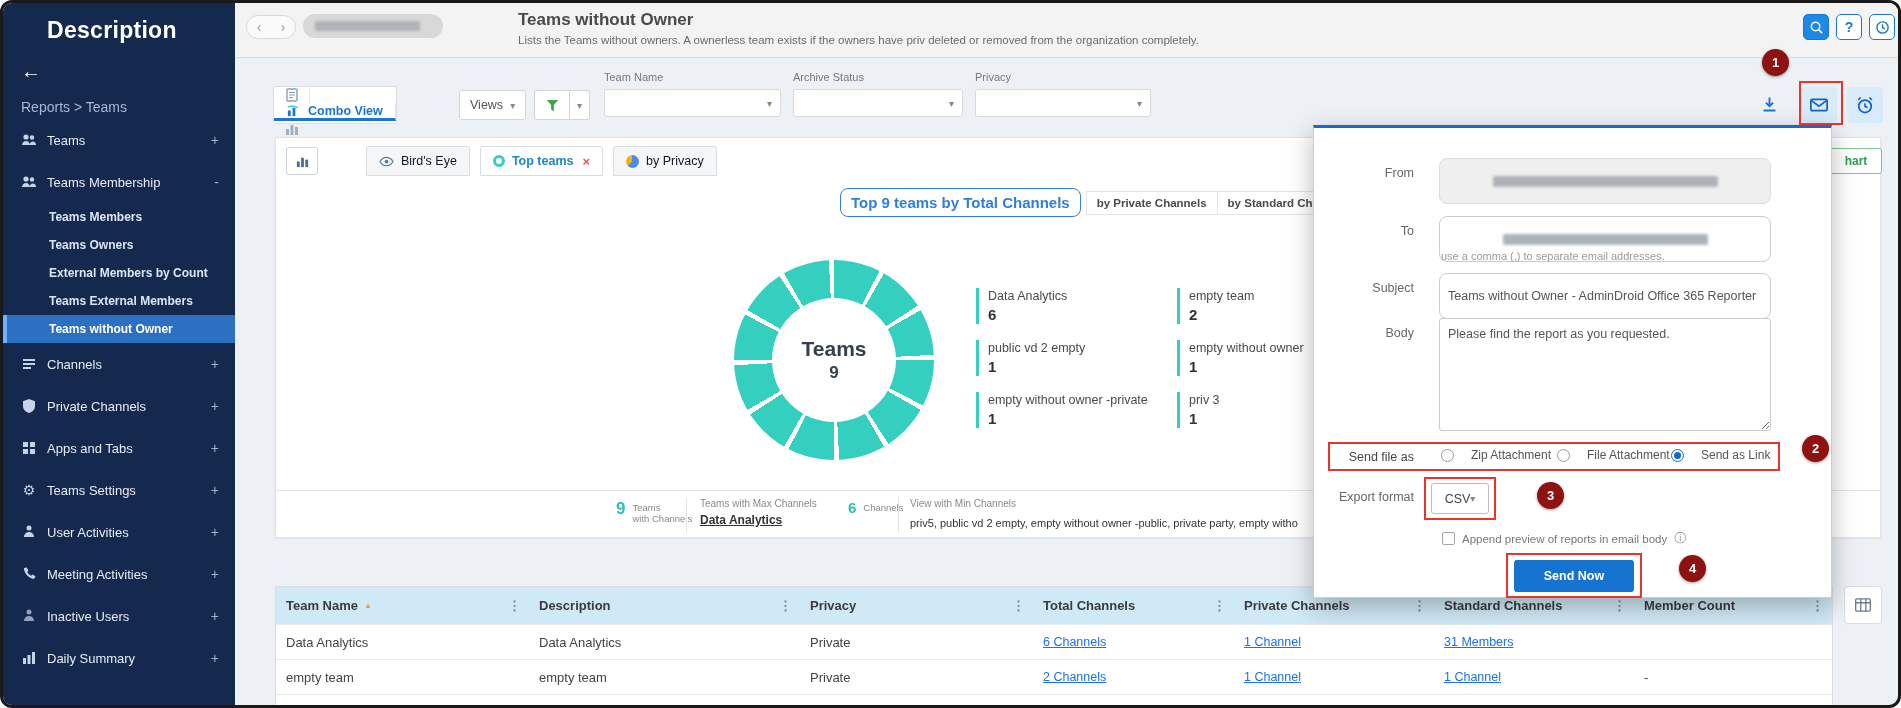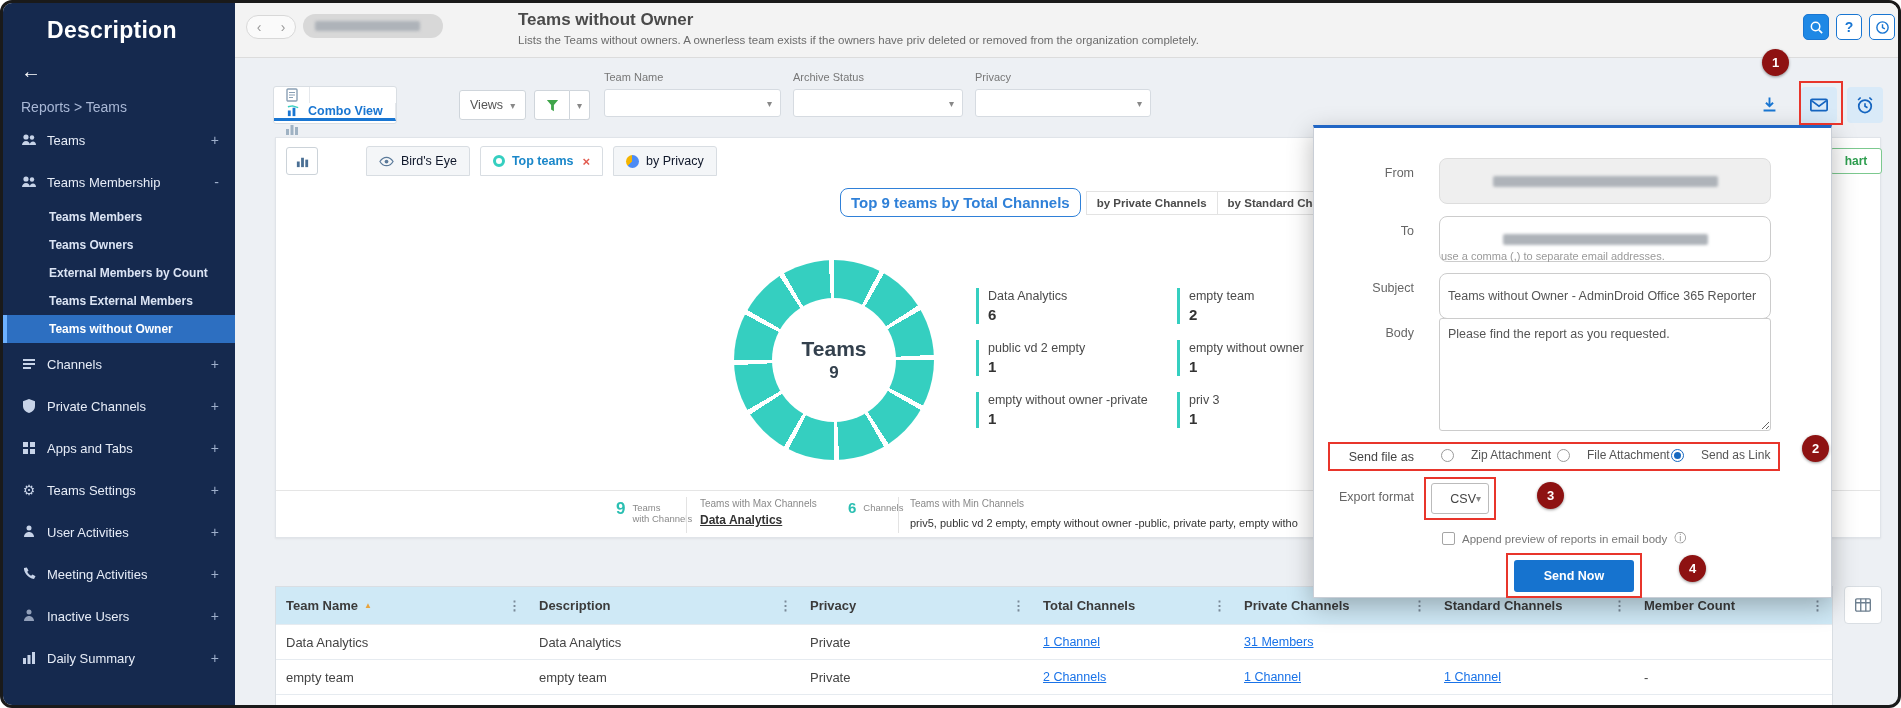--- a/index.html
+++ b/index.html
@@ -94,21 +94,21 @@
   .dlg-label { position:absolute; left:18px; width:82px; text-align:right; font-size:12.5px; color:#666; }
   .dlg-input { position:absolute; left:125px; width:332px; height:46px; border:1px solid #ccc; border-radius:8px; display:flex; align-items:center; padding:0 8px; font-size:12.5px; color:#555; background:#fff; }
   .dlg-input.disabled { background:#efefef; border-color:#ddd; }
   .dlg-hint { position:absolute; left:127px; top:122px; font-size:11px; color:#9a9a9a; }
   .dlg-ta { position:absolute; left:125px; top:190px; width:332px; height:113px; border:1px solid #ccc; border-radius:3px; padding:8px; font-size:12.5px; color:#555; font-family:"Liberation Sans",sans-serif; resize:both; }
   .sfa-label { position:absolute; left:18px; top:322px; width:82px; text-align:right; font-size:12.5px; color:#444; }
   .radio-row { position:absolute; top:320px; display:flex; align-items:center; gap:17px; font-size:12px; color:#555; cursor:pointer; }
   .radio { width:13px; height:13px; border:1.5px solid #9a9a9a; border-radius:50%; background:#fff; position:relative; flex:none; }
   .radio.sel { border-color:#1669c1; }
   .radio.sel::after { content:""; position:absolute; inset:2px; background:#1669c1; border-radius:50%; }
-  .csv-box { position:absolute; left:117px; top:355px; width:58px; height:31px; border:1px solid #bbb; border-radius:3px; display:flex; align-items:center; justify-content:flex-end; padding:0 7px; font-size:12.5px; color:#444; cursor:pointer; background:#fff; }
+  .csv-box { position:absolute; left:117px; top:355px; width:58px; height:31px; border:1px solid #bbb; border-radius:3px; display:flex; align-items:center; justify-content:center; padding:0 7px; font-size:12.5px; color:#444; cursor:pointer; background:#fff; }
   .chk-row { position:absolute; left:128px; top:402px; display:flex; align-items:center; gap:7px; }
   .chk { width:13px; height:13px; border:1px solid #a5a5a5; border-radius:2px; background:#fff; cursor:pointer; flex:none; }
   .chk-lbl { font-size:11.5px; color:#777; }
   .info { color:#8a8a8a; font-size:12px; }
   .sendnow { position:absolute; left:200px; top:432px; width:120px; height:32px; background:#1673cf; color:#fff; font-size:12.5px; font-weight:600; border-radius:3px; display:flex; align-items:center; justify-content:center; cursor:pointer; }
 
   
   .rbox { position:absolute; border:2px solid #e8352b; z-index:45; pointer-events:none; }
   .acircle { position:absolute; width:27px; height:27px; border-radius:50%; background:#8e1212; color:#fff; font-size:13px; font-weight:bold; display:flex; align-items:center; justify-content:center; z-index:60; box-shadow:0 1px 3px rgba(0,0,0,.4); }
   .caret { color:#888; font-size:10px; }
@@ -405,21 +405,21 @@
           <div class="stat-col" style="left:424px;">
             <div class="stat-title">Teams with Max Channels</div>
             <div class="stat-link">Data Analytics</div>
           </div>
           <div class="stat-row" style="left:572px;">
             <span class="stat-val teal" style="font-size:15px;">6</span>
             <span class="stat-lbl">Channels</span>
           </div>
           <div class="vdiv" style="left:622px;"></div>
           <div class="stat-col" style="left:634px;">
-            <div class="stat-title">Teams with Min Channels</div>
+            <div class="stat-title">View with Min Channels</div>
             <div class="stat-text">priv5, public vd 2 empty, empty without owner -public, private party, empty witho</div>
           </div>
         </div>
       </div>
 
       <div class="tbl">
         <div class="trow thead">
           <div class="th">
             <span>Team Name</span>
             <span class="sort">▲</span>
@@ -448,20 +448,21 @@
           <div class="th">
             <span>Member Count</span>
             <span class="dots">⋮</span>
           </div>
         </div>
 
         <div class="trow tr">
           <div class="td">Data Analytics</div>
           <div class="td">Data Analytics</div>
           <div class="td">Private</div>
+          <div class="td link">6 Channels</div>
           <div class="td link">1 Channel</div>
           <div class="td link">31 Members</div>
         </div>
 
         <div class="trow tr">
           <div class="td">empty team</div>
           <div class="td">empty team</div>
           <div class="td">Private</div>
           <div class="td link">2 Channels</div>
           <div class="td link">1 Channel</div>

